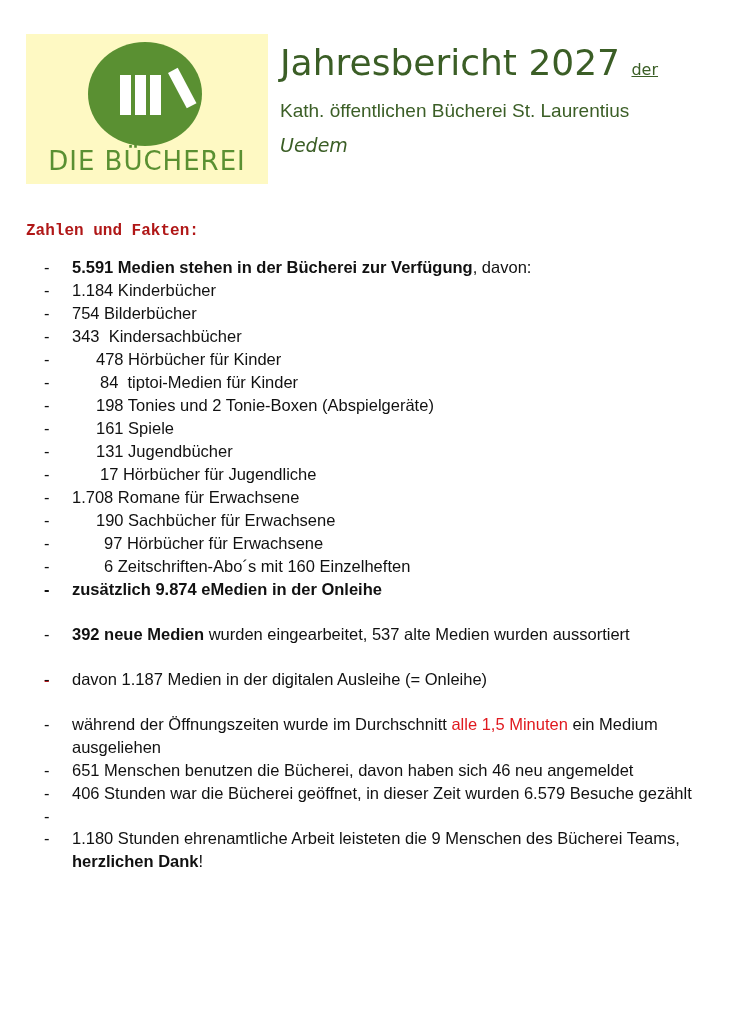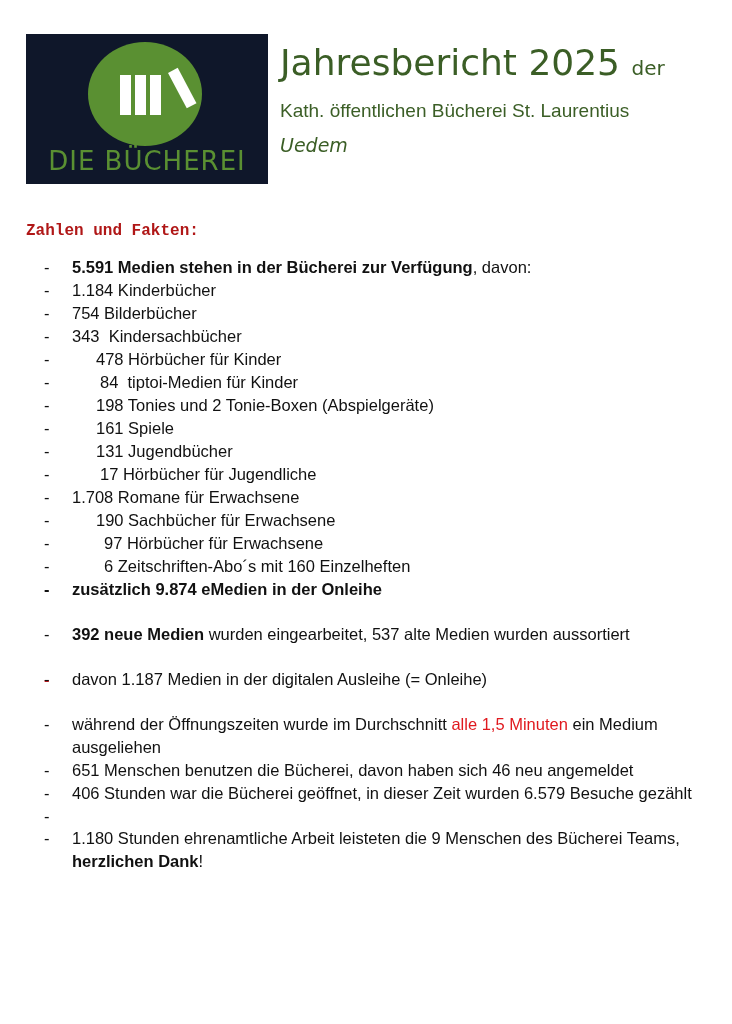--- a/index.html
+++ b/index.html
@@ -1,30 +1,30 @@
 <!DOCTYPE html>
 <html><head>
 <meta charset="utf-8">
 <style>
   html, body { margin: 0; padding: 0; background: #ffffff; }
   body { width: 732px; height: 1024px; position: relative; overflow: hidden;
          font-family: "Liberation Sans", sans-serif; color: #111; }
   .logo-box { position: absolute; left: 26px; top: 34px; width: 242px; height: 150px;
-              background: #0f172a; }
+              background: #fef9c3; }
   .logo-circle { position: absolute; left: 62px; top: 8px; width: 114px; height: 104px;
                  border-radius: 50%; background: #5a9032; }
   .bar { position: absolute; background: #ffffff; width: 11px; height: 40px; top: 33px; }
   .bar.b1 { left: 32px; } .bar.b2 { left: 47px; } .bar.b3 { left: 62px; }
   .bar.b4 { left: 80px; top: 31px; height: 40px; transform: rotate(-28deg); transform-origin: top left; }
   .logo-text { position: absolute; left: 0; width: 242px; top: 112px; text-align: center;
                color: #5a9032; font-family: "DejaVu Sans", sans-serif; font-size: 26px;
                letter-spacing: 1px; font-weight: normal; }
   .title-line1 { position: absolute; left: 280px; top: 42px; color: #3b5e26;
                  font-family: "DejaVu Sans", sans-serif; font-size: 36px; white-space: nowrap; }
-  .title-line1 .small { font-size: 20px; }
+  .title-line1 .small { font-size: 16px; text-decoration: underline; }
   .title-line2 { position: absolute; left: 280px; top: 100px; color: #3b5e26;
                  font-family: Liberation Sans, sans-serif; font-size: 19px; white-space: nowrap; }
   .title-line3 { position: absolute; left: 280px; top: 134px; color: #3b5e26;
                  font-family: "DejaVu Sans", sans-serif; font-size: 19px; font-style: italic; }
   .section-heading { position: absolute; left: 26px; top: 222px; color: #b01717;
                      font-family: Liberation Mono, monospace; font-weight: bold; font-size: 16px; }
   .list { position: absolute; left: 44px; top: 256px; width: 680px; font-size: 16.5px; }
   .row { position: relative; padding-left: 28px; line-height: 23px; }
   .row .dash { position: absolute; left: 0; top: 0; }
   .gap { height: 22px; }
@@ -39,21 +39,21 @@
   <div class="logo-circle">
     <div class="bar b1"></div>
       <div class="bar b2"></div>
       <div class="bar b3"></div>
       <div class="bar b4"></div>
   </div>
   <div class="logo-text">DIE BÜCHEREI</div>
 </div>
 
 <div class="title-line1">
-  <span>Jahresbericht 2025</span>
+  <span>Jahresbericht 2027</span>
   <span class="small">der</span>
 </div>
 <div class="title-line2">Kath. öffentlichen Bücherei St. Laurentius</div>
 <div class="title-line3">Uedem</div>
 
 <div class="section-heading">Zahlen und Fakten:</div>
 
 <div class="list">
   <div class="row"><span class="dash">-</span><span class="b">5.591 Medien stehen in der Bücherei zur Verfügung</span><span>, davon:</span></div>
   <div class="row"><span class="dash">-</span><span>1.184 Kinderbücher</span></div>

